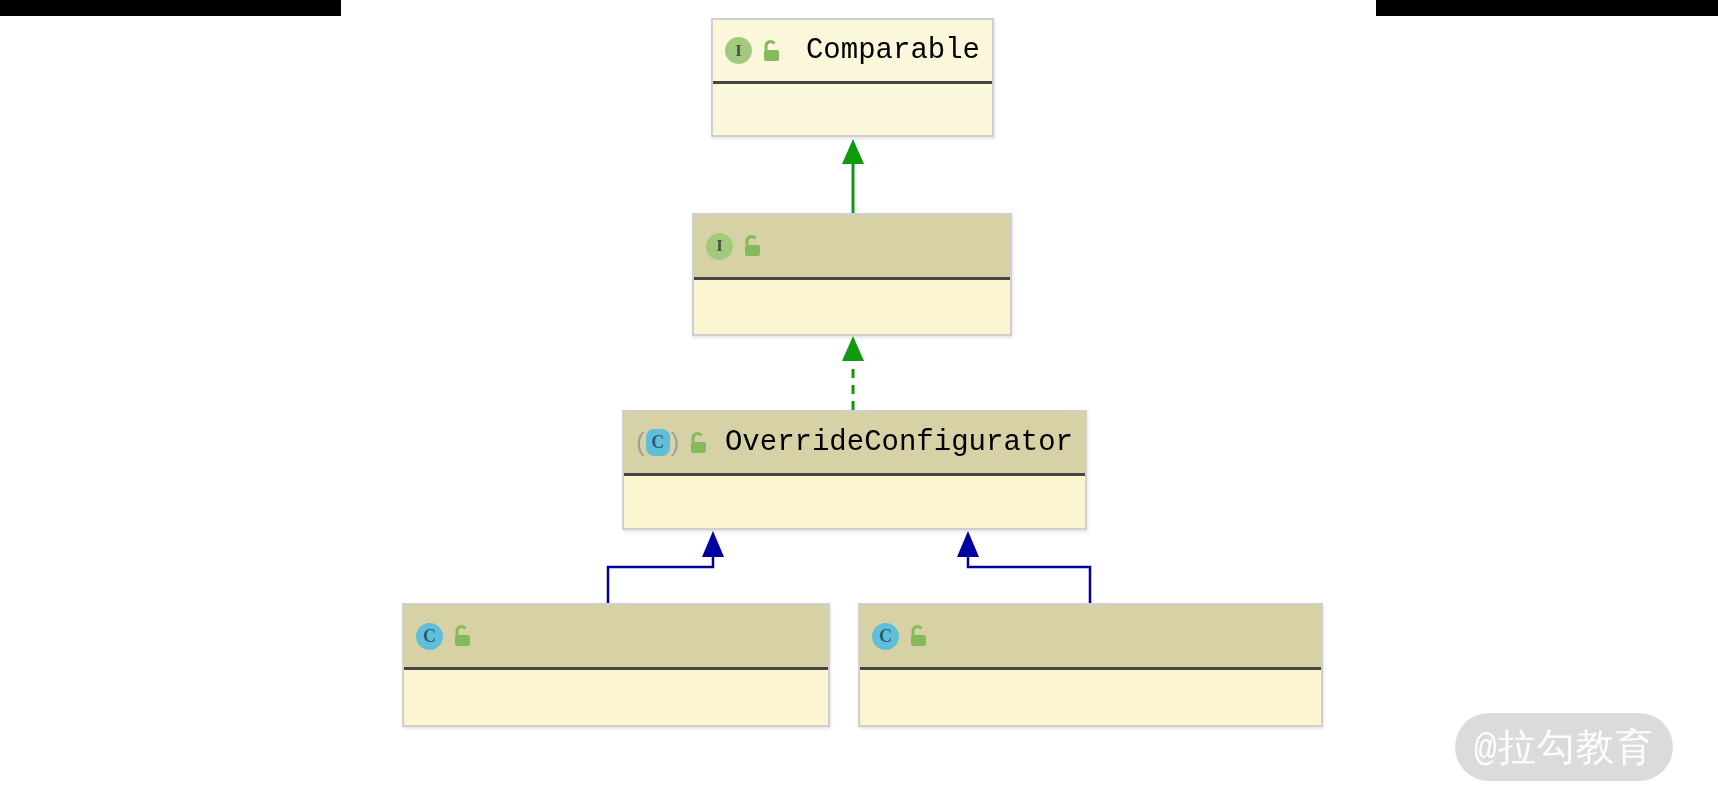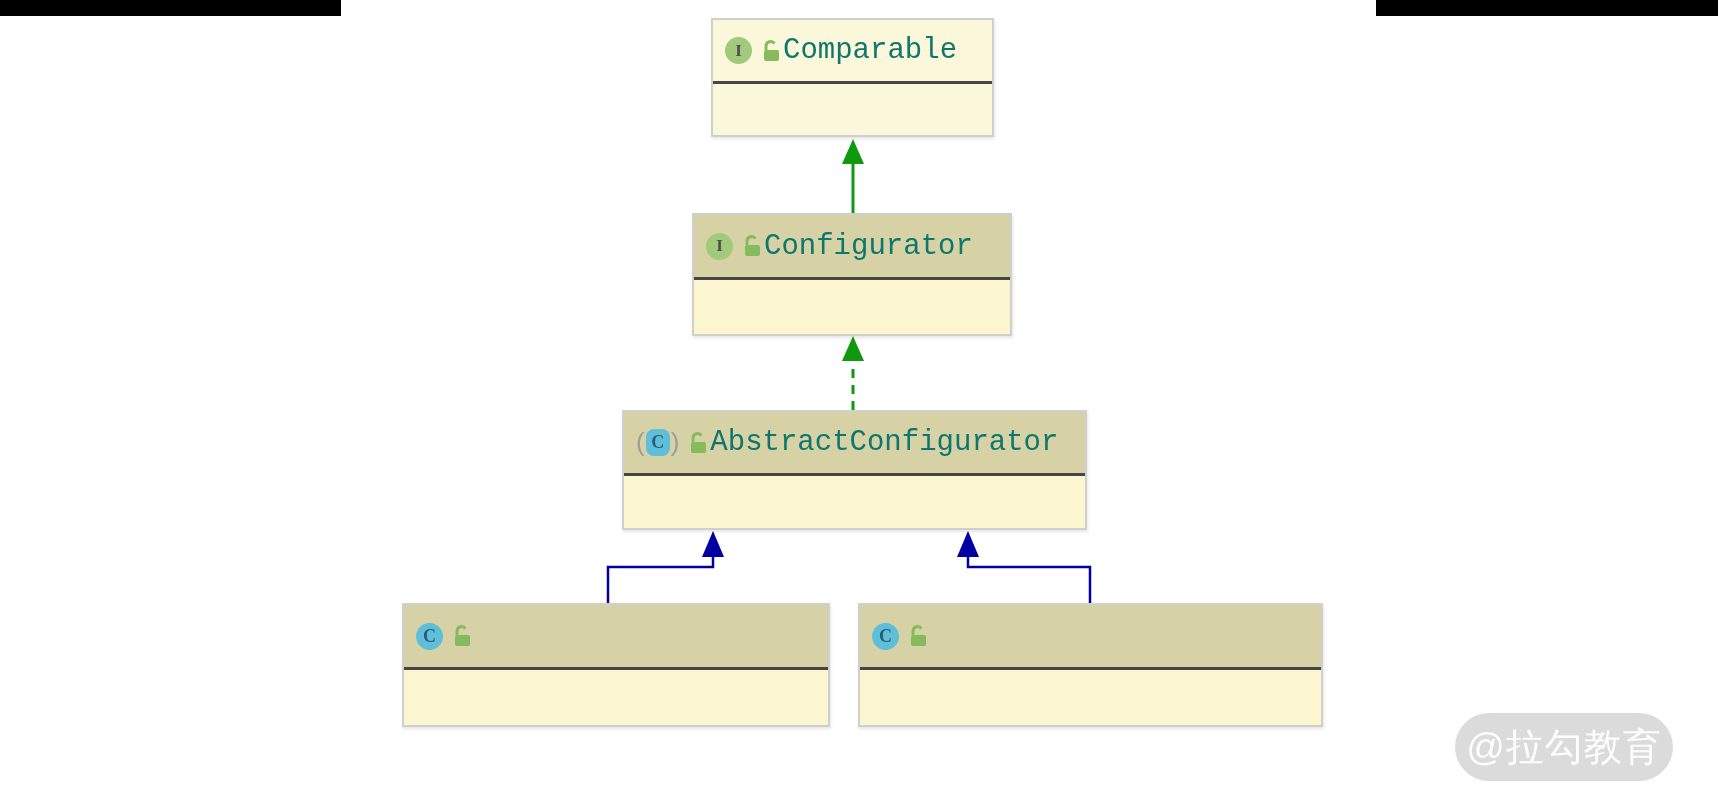--- a/index.html
+++ b/index.html
@@ -14,43 +14,43 @@
   .node{position:absolute;display:flex;flex-direction:column;
         border:2px solid #cfcfcf;box-sizing:border-box;
         box-shadow:1px 2px 3px rgba(0,0,0,0.10);}
   .node .hdr{display:flex;align-items:center;padding:0 12px;
              border-bottom:3px solid #454545;box-sizing:border-box;}
   .node.tan .hdr{background:#d6d2a6;}
   .node.cream .hdr{background:#fbf7da;}
   .node .body{flex:1;background:#fcf6d0;}
   .node.cream .body{background:#fbf7da;}
 
-  .title{flex:1;text-align:left;
+  .title{flex:1;text-align:right;
          font-family:"Liberation Mono","DejaVu Sans Mono",monospace;
-         font-size:29px;color:#0f766e;white-space:nowrap;}
+         font-size:29px;color:#000000;white-space:nowrap;}
 
   
   .icon-circle{width:27px;height:27px;border-radius:50%;
                display:inline-flex;align-items:center;justify-content:center;
                font-family:"Liberation Serif","DejaVu Serif",serif;
                font-weight:bold;flex:0 0 auto;}
   .iface{background:#a2ca7c;color:#4e4e4e;font-size:17px;}
   .cls{background:#5fbed9;color:#2c5d73;font-size:18px;}
   .abstract-wrap{display:inline-flex;align-items:center;flex:0 0 auto;
                  color:#9d9d9d;font-size:26px;font-family:"Liberation Sans",sans-serif;}
   .abstract-wrap .paren{line-height:27px;}
   .abstract-wrap .icon-circle{border-radius:8px;width:24px;height:27px;margin:0 1px;}
   .lock{margin-left:7px;flex:0 0 auto;}
 
   
   #watermark{position:absolute;left:1455px;top:713px;width:218px;height:68px;
              background:#dbdbdb;border-radius:34px;
              display:flex;align-items:center;justify-content:center;
              color:#fdfdfd;font-size:38px;letter-spacing:1px;
-             font-family:Liberation Sans, sans-serif;}
+             font-family:Liberation Mono, monospace;}
 
   #edges{position:absolute;left:0;top:0;pointer-events:none;}
 </style>
 </head>
 <body>
 
 <div id="canvas">
 
   <div id="bar-left" class="black-bar"></div>
   <div id="bar-right" class="black-bar"></div>
@@ -94,39 +94,38 @@
 
   <div class="node tan" style="left:692px;top:213px;width:320px;height:123px;">
     <div class="hdr" style="height:65px;">
       <span class="icon-circle iface">
           <span>I</span>
         </span>
       <svg class="lock" width="24" height="24" viewBox="0 0 24 24">
         <path d="M7 11 V7 a4.6 4.6 0 0 1 8.4 -2.4" fill="none" stroke="#85bb5c" stroke-width="3"></path>
         <rect x="5" y="11" width="15" height="11" rx="2" fill="#85bb5c"></rect>
       </svg>
-      <span class="title">Configurator</span>
     </div>
     <div class="body"></div>
   </div>
 
   <div class="node tan" style="left:622px;top:410px;width:465px;height:120px;">
     <div class="hdr" style="height:64px;">
       <span class="abstract-wrap">
           <span class="paren">(</span>
           <span class="icon-circle cls">
             <span>C</span>
           </span>
           <span class="paren">)</span>
         </span>
       <svg class="lock" width="24" height="24" viewBox="0 0 24 24">
         <path d="M7 11 V7 a4.6 4.6 0 0 1 8.4 -2.4" fill="none" stroke="#85bb5c" stroke-width="3"></path>
         <rect x="5" y="11" width="15" height="11" rx="2" fill="#85bb5c"></rect>
       </svg>
-      <span class="title">AbstractConfigurator</span>
+      <span class="title">OverrideConfigurator</span>
     </div>
     <div class="body"></div>
   </div>
 
   <div class="node tan" style="left:402px;top:603px;width:428px;height:124px;">
     <div class="hdr" style="height:65px;">
       <span class="icon-circle cls">
           <span>C</span>
         </span>
       <svg class="lock" width="24" height="24" viewBox="0 0 24 24">

